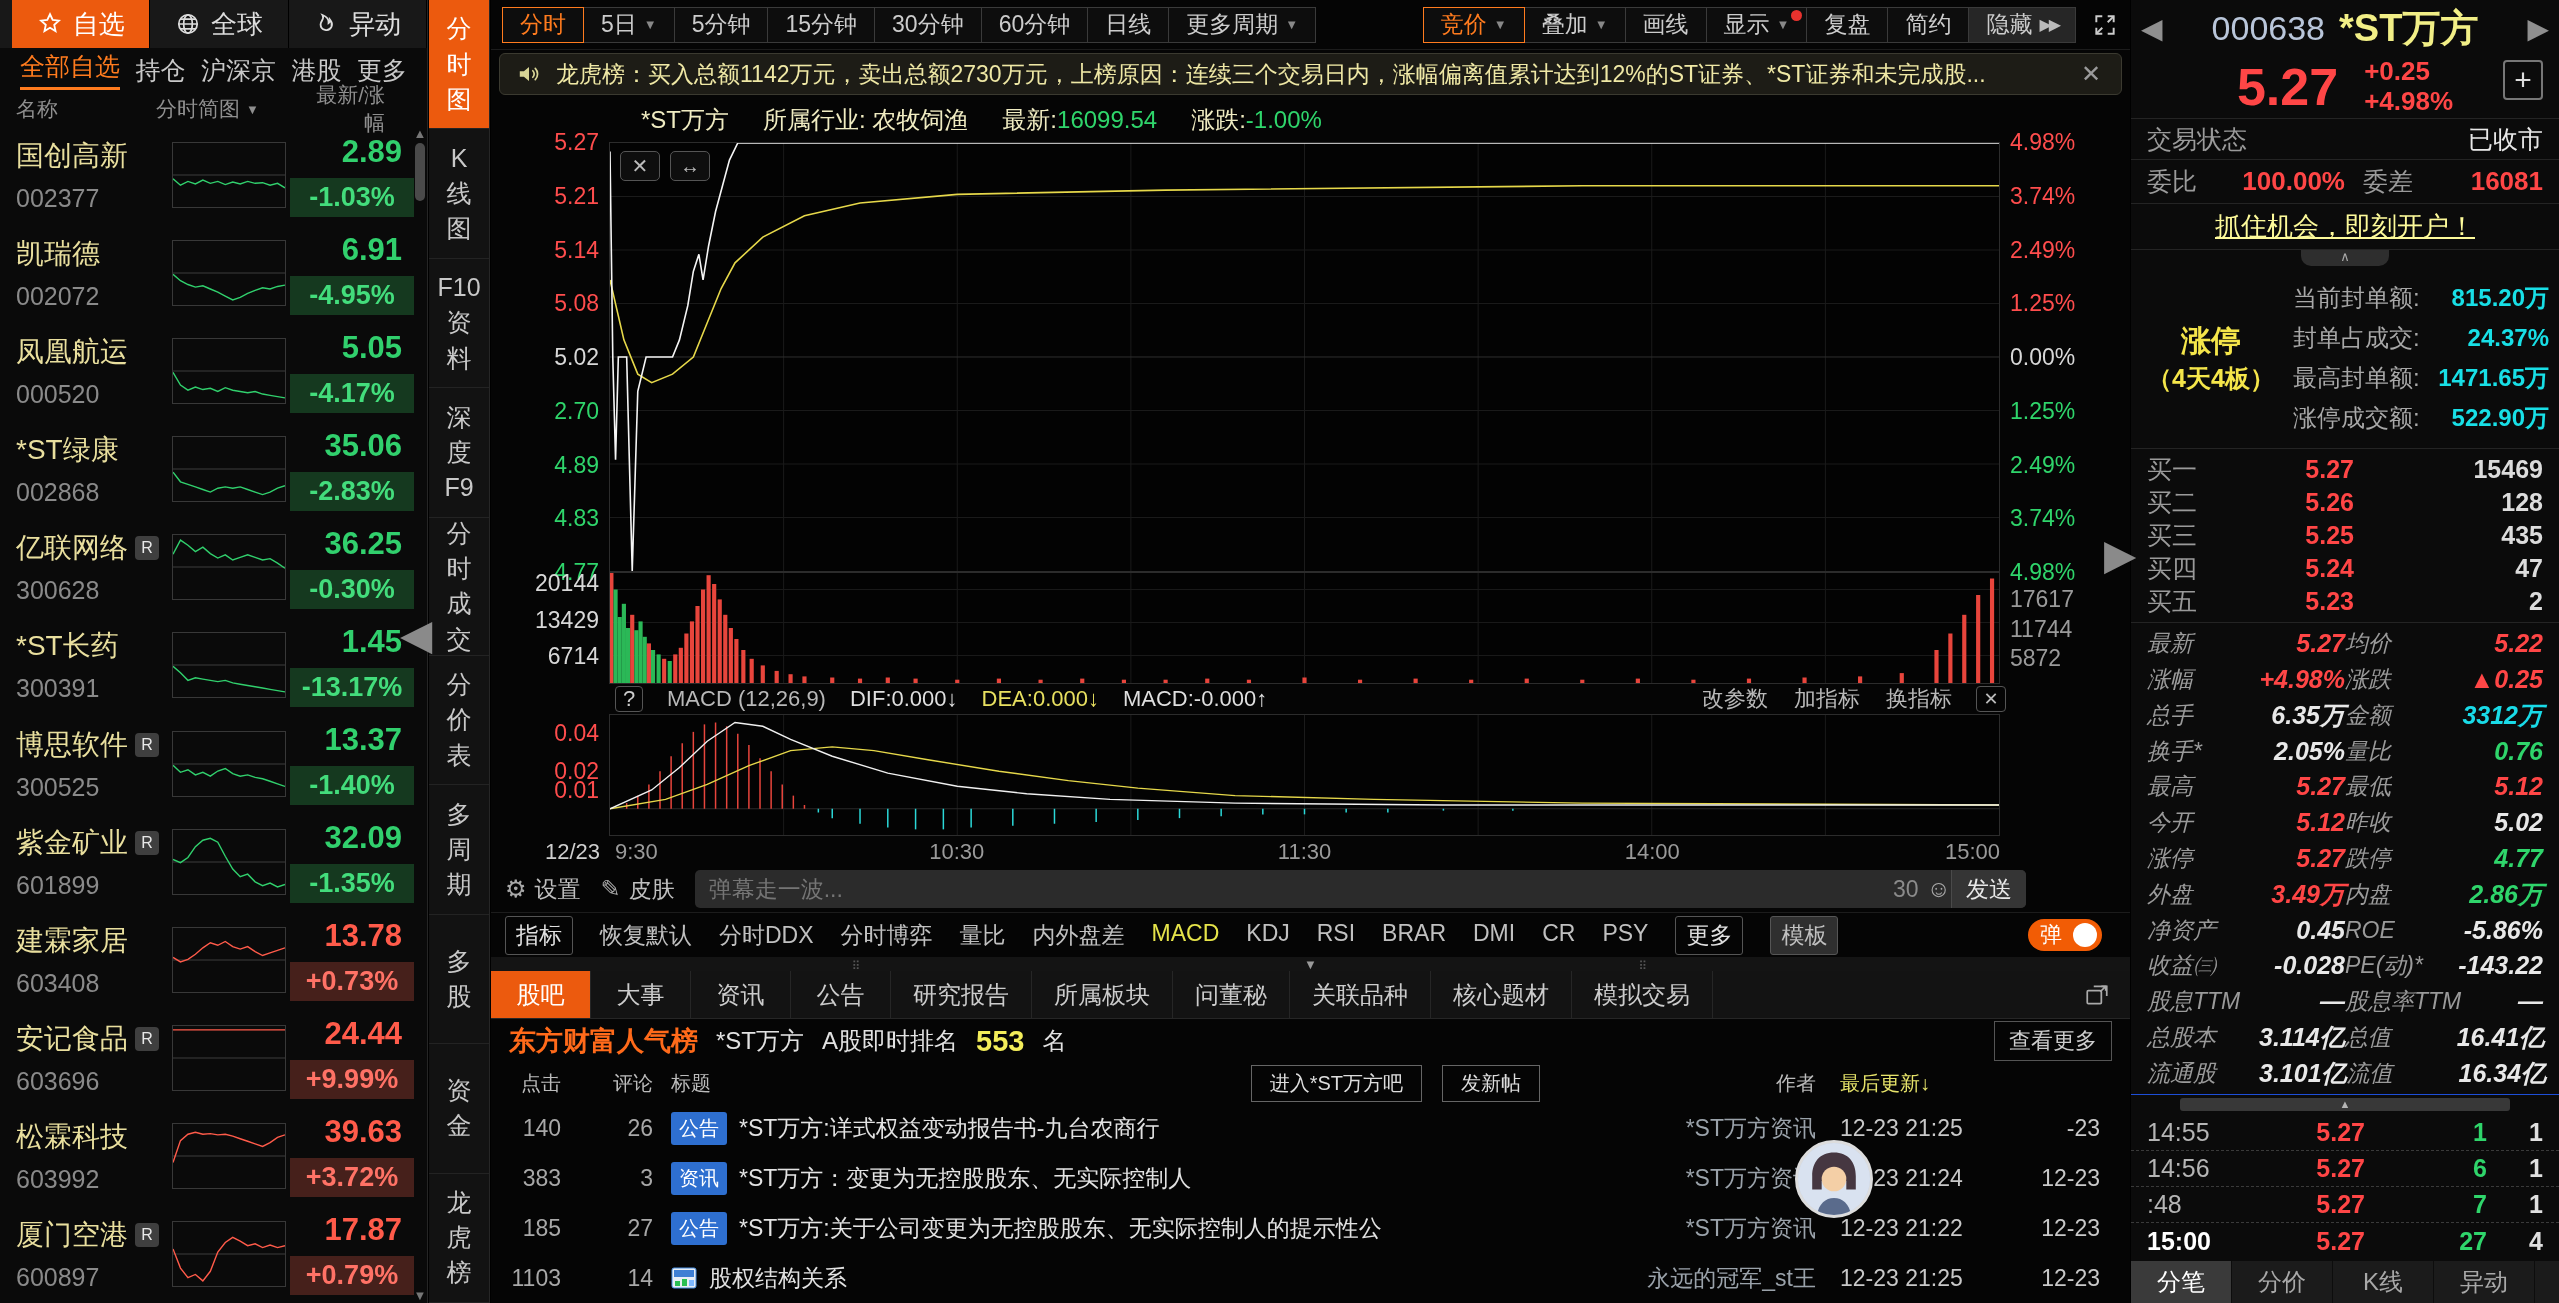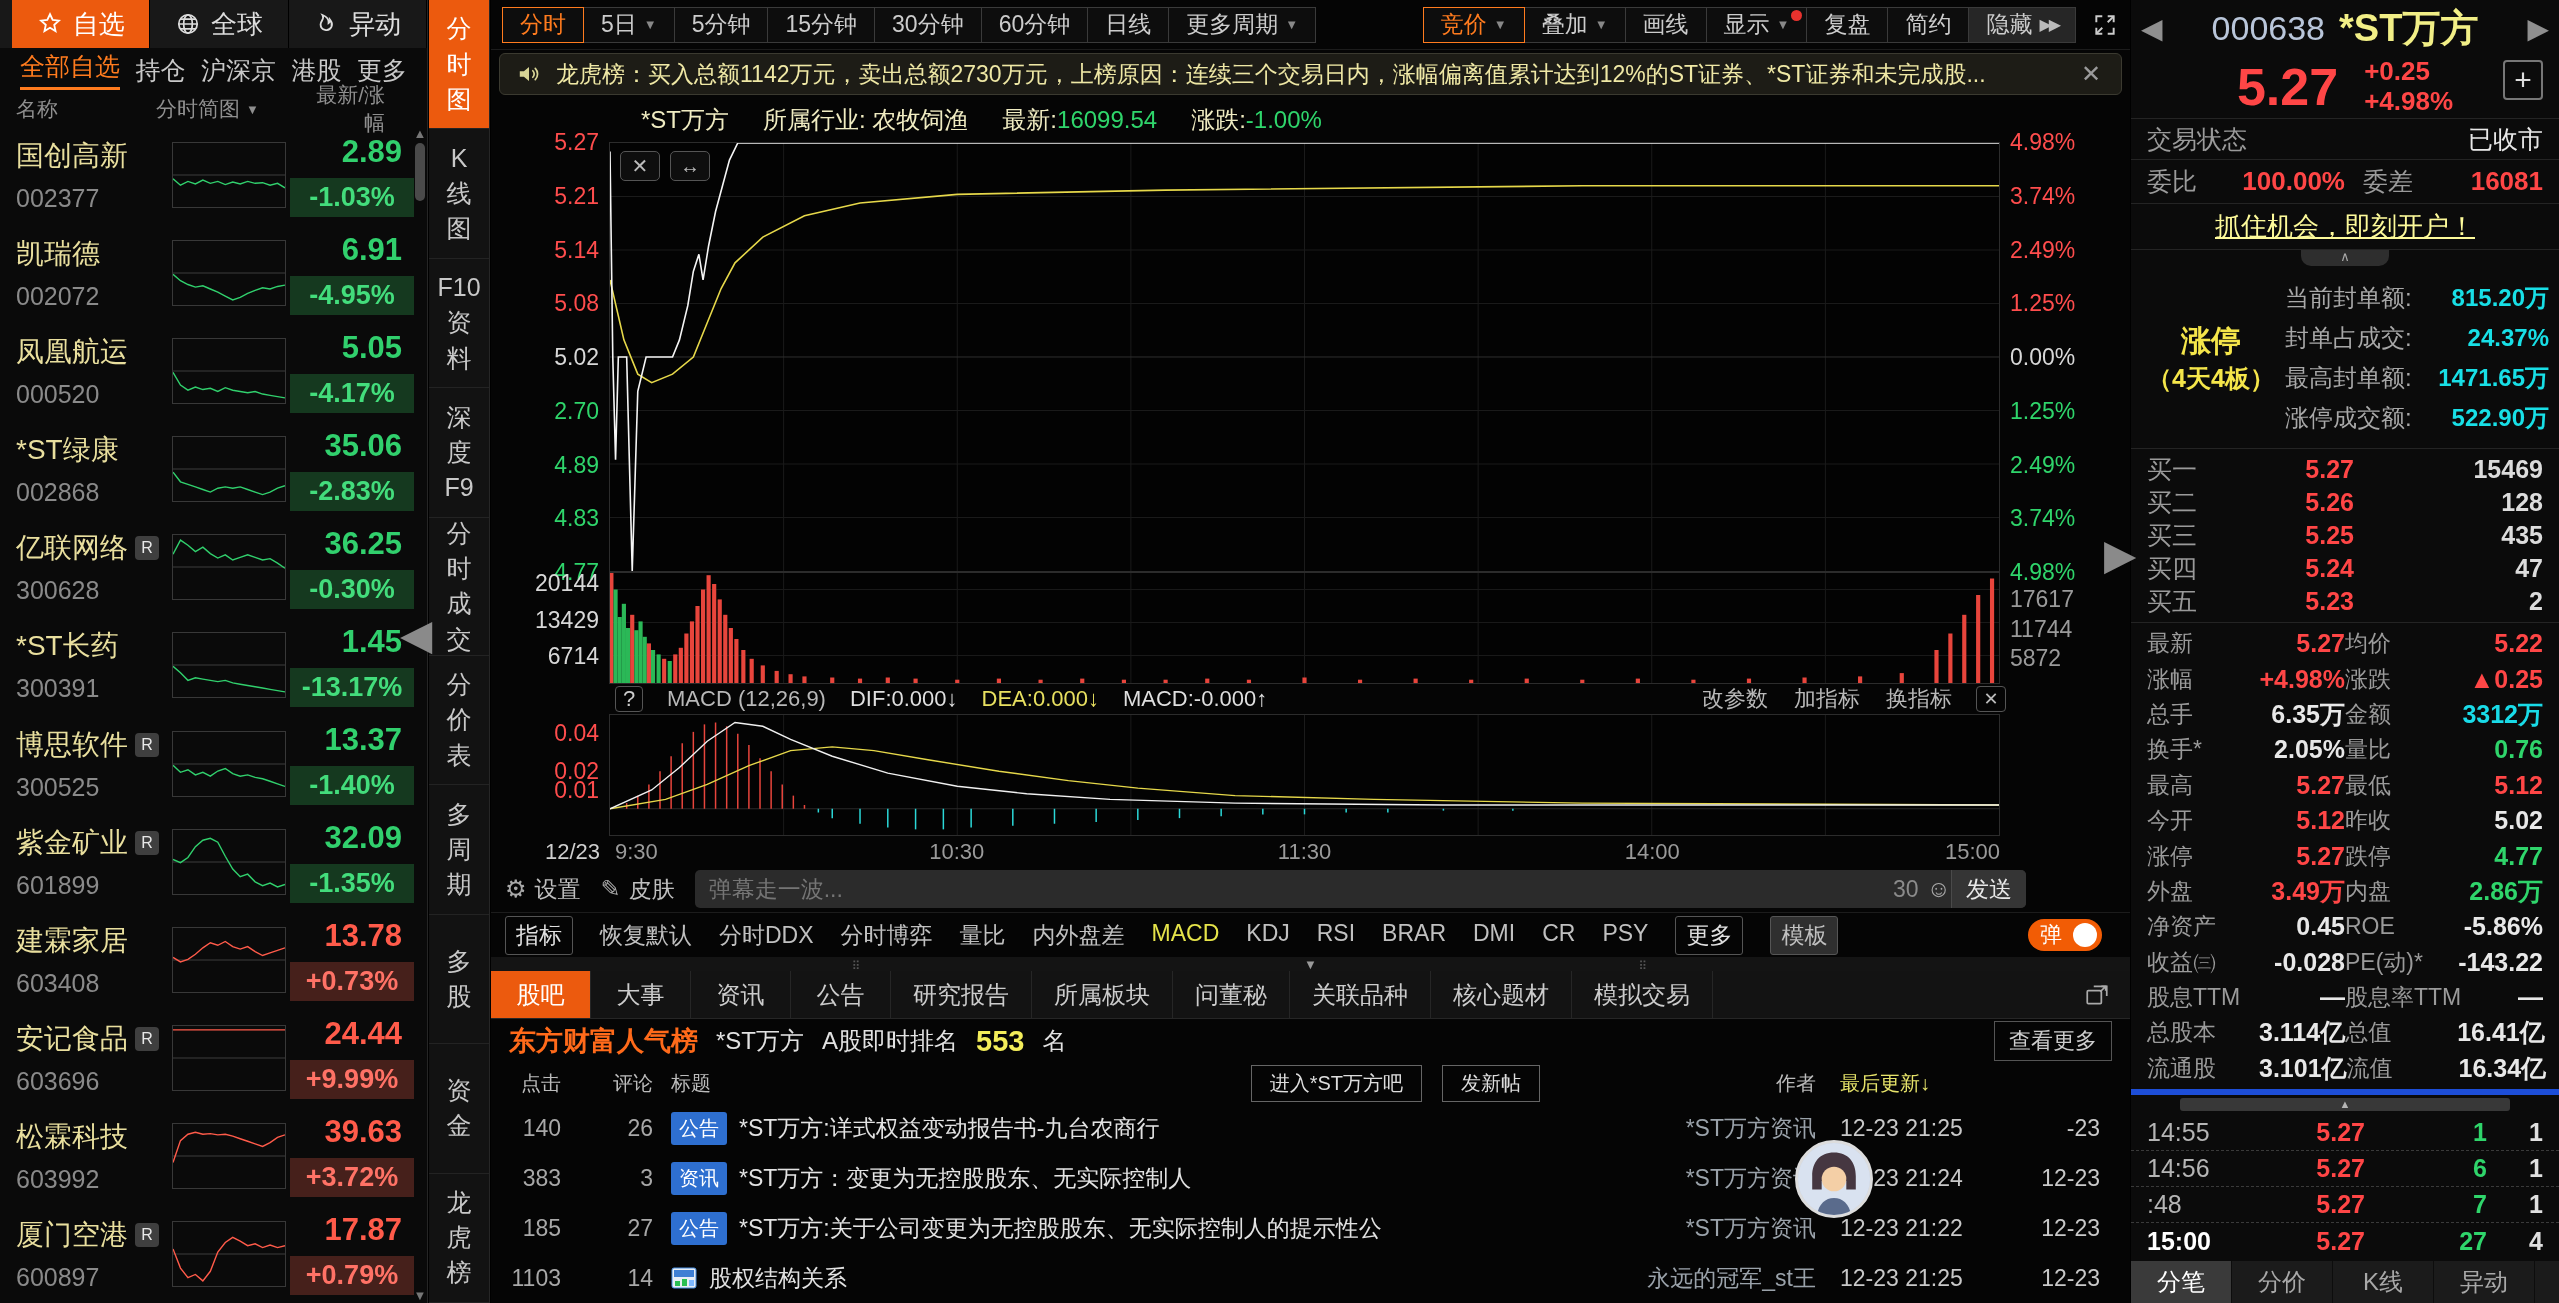--- a/index.html
+++ b/index.html
@@ -153,28 +153,28 @@
   .q-weibi { height:44px; display:grid; grid-template-columns:80px 1fr 80px 1fr; align-items:center; padding:0 16px; border-bottom:1px solid #242424; font-size:25px; color:#9a9a9a; }
   .q-weibi b { color:#ff4646; text-align:right; font-size:26px; }
   .q-ad { height:46px; display:flex; align-items:center; justify-content:center; color:#fdfa9a; text-decoration:underline; font-size:26px; border-bottom:1px solid #242424; }
   .q-notch { height:16px; display:flex; justify-content:center; }
   .q-notch span { width:88px; background:#2e2e2e; border-radius:0 0 10px 10px; color:#aaa; font-size:13px; text-align:center; line-height:14px; }
   .q-limit { display:grid; grid-template-columns:148px 1fr; padding:12px 10px 10px 6px; border-bottom:1px solid #242424; }
   .q-limit-left { display:flex; flex-direction:column; align-items:center; justify-content:center; color:#f5e64a; }
   .q-limit-title { font-size:30px; font-weight:bold; }
   .q-limit-sub { font-size:25px; font-weight:bold; }
   .q-limit-row { display:flex; justify-content:space-between; align-items:center; height:40px; font-size:24px; }
-  .q-limit-row .l { color:#a8a8a8; }
+  .q-limit-row .l { color:#a8a8a8;margin-left:8px; }
   .q-limit-row .v { color:#18dfe6; font-weight:bold; }
   .q-bids { border-bottom:1px solid #242424; padding:4px 0; }
   .bid-row { height:33px; display:grid; grid-template-columns:110px 1fr 1fr; align-items:center; padding:0 16px; font-size:25px; }
   .bid-row .l { color:#9a9a9a; }
   .bid-row .p { color:#ff4646; font-weight:bold; text-align:right; padding-right:46px; }
   .bid-row .q { color:#dcdcdc; font-weight:bold; text-align:right; }
-  .q-stats { flex:1; display:flex; flex-direction:column; padding:3px 0; border-bottom:6px solid #1d4ed8; }
+  .q-stats { flex:1; display:flex; flex-direction:column; padding:3px 0; border-bottom:1px solid #1d4ed8;font-style:italic; }
   .stat-row { flex:1; display:grid; grid-template-columns:112px 1fr 112px 1fr; align-items:center; padding:0 16px; }
   .stat-l { color:#9a9a9a; font-size:23px; white-space:nowrap; }
   .stat-v { font-weight:bold; font-size:25px; text-align:right; white-space:nowrap; }
   .c-red { color:#ff4646; } .c-green { color:#2fd56b; } .c-cyan { color:#19dbe8; } .c-white { color:#e8e8e8; }
   .q-collapse { height:18px; display:flex; justify-content:center; align-items:center; }
   .q-collapse span { width:330px; height:13px; background:#383838; border-radius:3px; color:#b5b5b5; font-size:11px; text-align:center; line-height:12px; }
   .q-ticks { padding:2px 0; }
   .tick-row { height:36px; display:grid; grid-template-columns:90px 1fr 70px 56px; align-items:center; padding:0 16px; font-size:25px; border-bottom:1px dashed #3a3a3a; }
   .tick-row:last-child { border-bottom:none; }
   .tick-t { color:#b5b5b5; } .tick-t.bold { color:#fff; font-weight:bold; }

